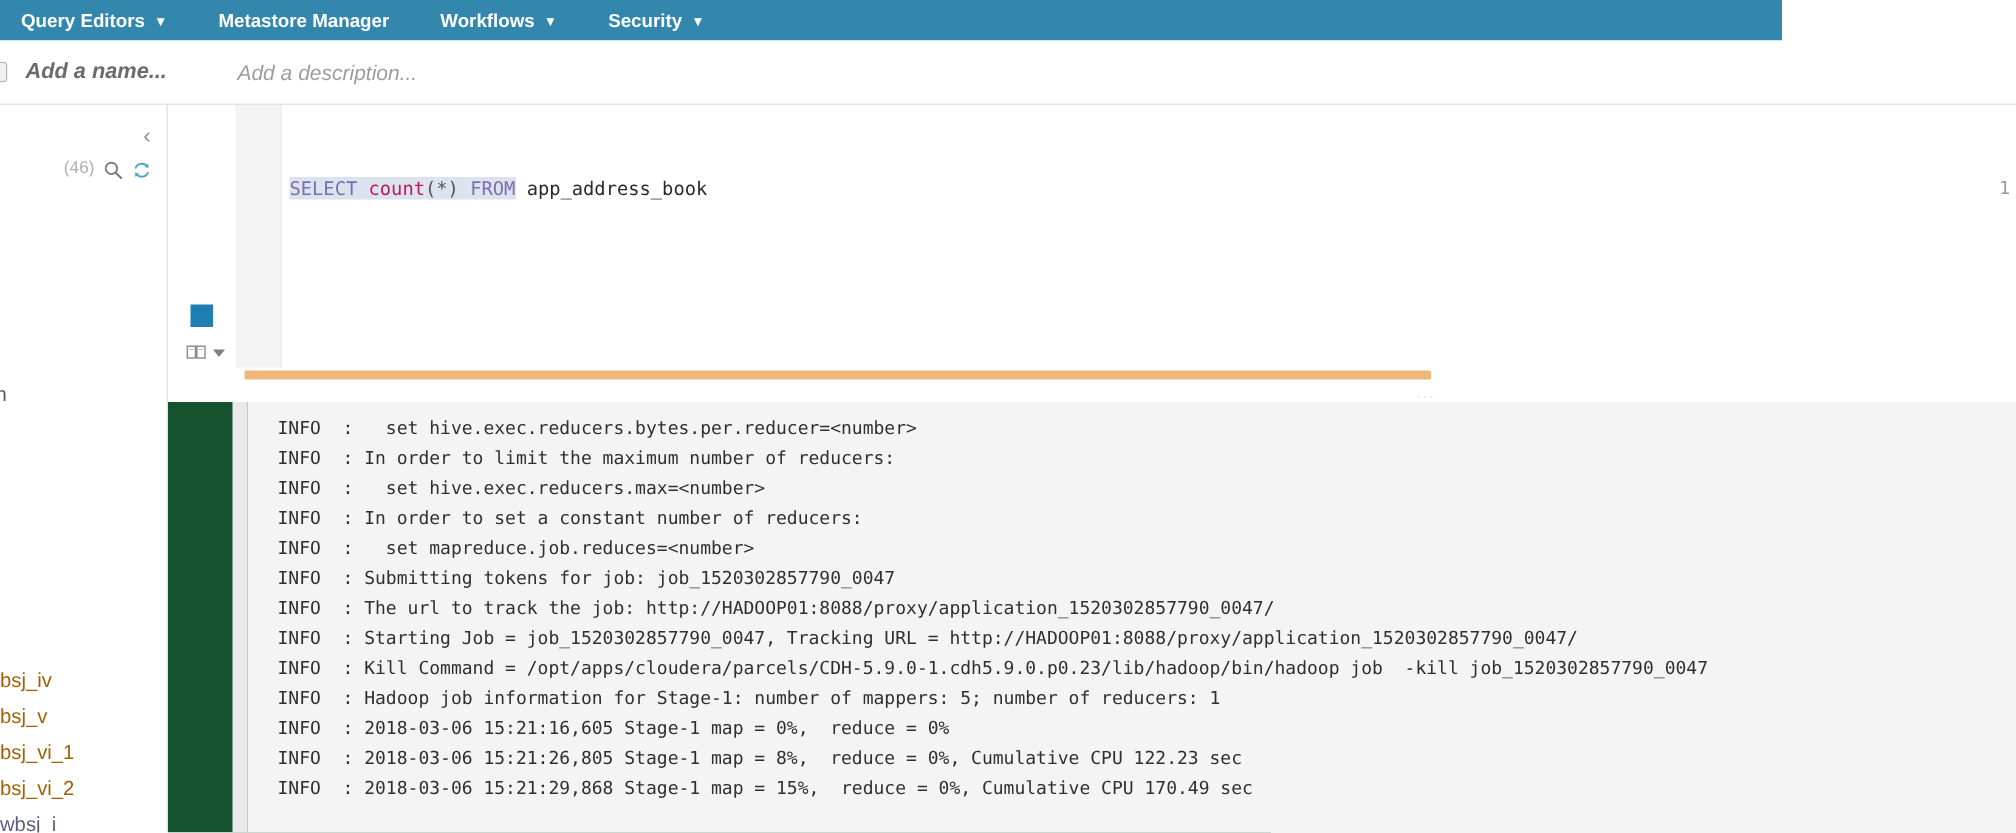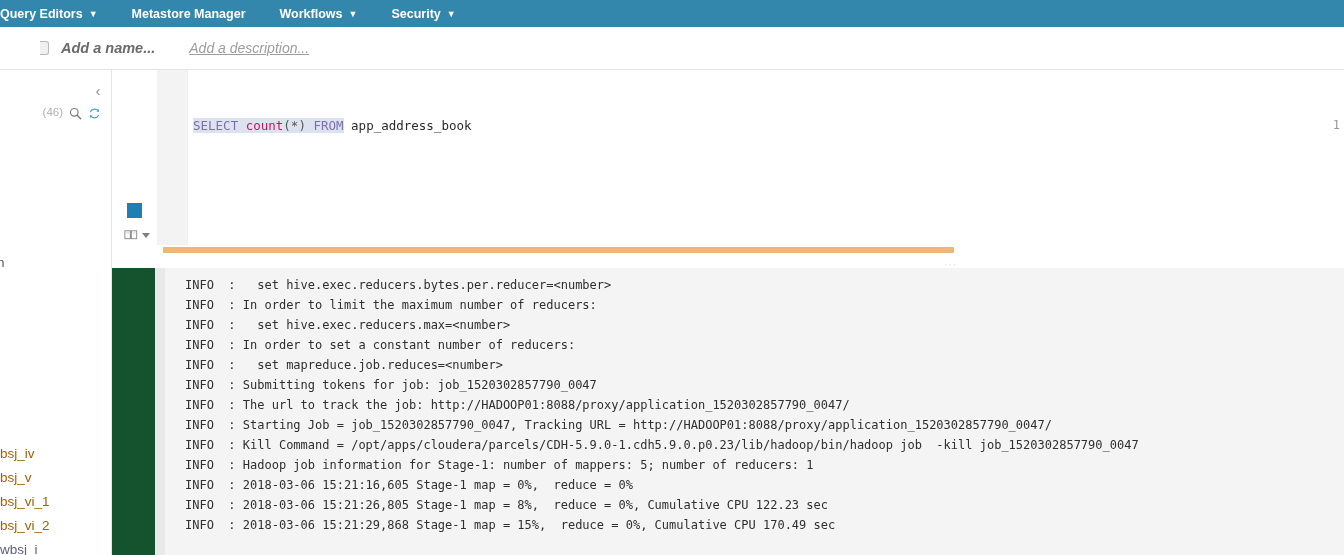--- a/index.html
+++ b/index.html
@@ -18,25 +18,26 @@
     position: relative;
     width: 1344px;
     height: 555px;
     overflow: hidden;
   }
 
   
   .navbar {
     position: absolute;
     left: 0; top: 0;
-    width: 1344px;
+    width: 1188px;
     height: 27px;
     background: #3387ad;
     display: flex;
     align-items: center;
+    padding-left: 14px;
     box-sizing: border-box;
   }
   .nav-item {
     display: flex;
     align-items: center;
     color: #ffffff;
     font-size: 12.5px;
     font-weight: bold;
     margin-right: 34px;
     white-space: nowrap;
@@ -54,21 +55,20 @@
   .titlebar {
     position: absolute;
     left: 0; top: 27px;
     width: 1344px;
     height: 43px;
     background: #ffffff;
     border-bottom: 1px solid #e4e4e4;
     box-sizing: border-box;
     display: flex;
     align-items: center;
-    padding-left: 44px;
   }
   .titlebar-icon {
     width: 8px;
     height: 12px;
     margin-left: -4px;
     margin-right: 6px;
     border: 1px solid #b8b8b8;
     border-left: none;
     border-radius: 0 3px 3px 0;
     background: #f0f0f0;
@@ -80,24 +80,23 @@
     font-style: italic;
     color: #6b6b6b;
     margin-left: 6px;
     white-space: nowrap;
     cursor: text;
   }
   .desc-field {
     font-size: 14px;
     font-style: italic;
     color: #9d9d9d;
-    margin-left: 34px;
+    margin-left: 47px;
     white-space: nowrap;
     cursor: text;
-    text-decoration: underline;
   }
 
   
   .assist {
     position: absolute;
     left: 0; top: 70px;
     width: 112px;
     height: 485px;
     background: #ffffff;
     border-right: 1px solid #e4e4e4;

